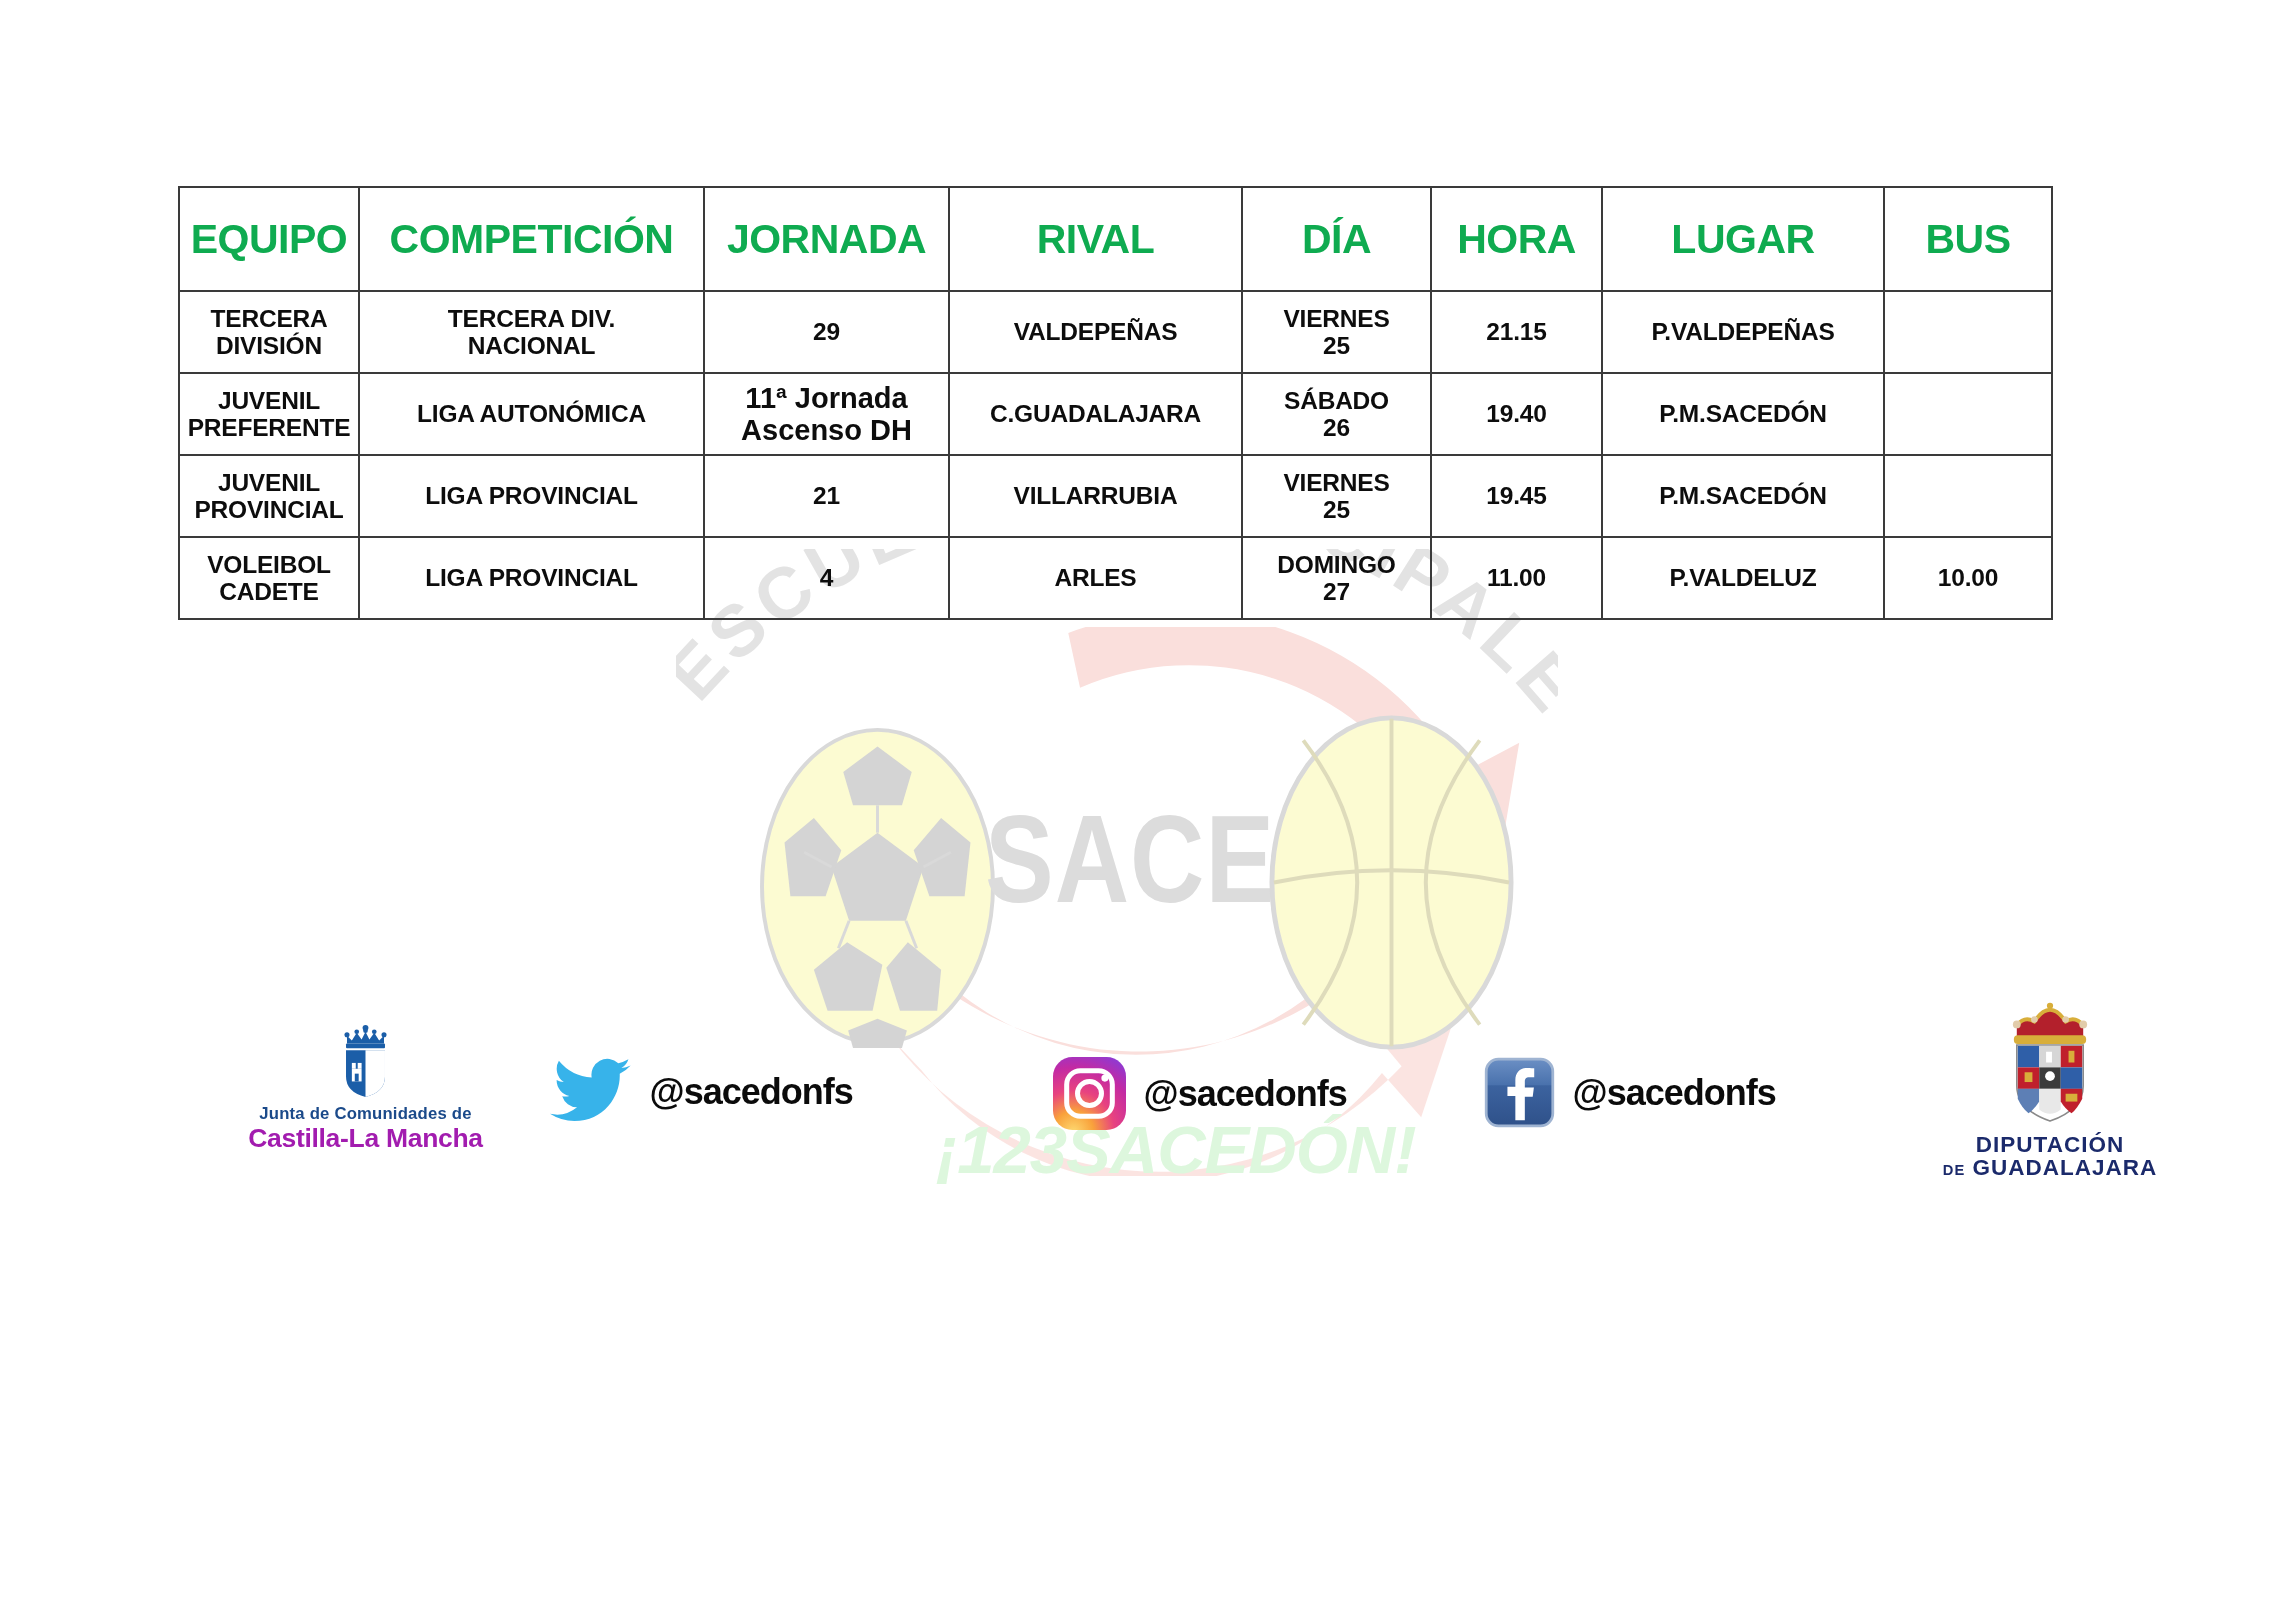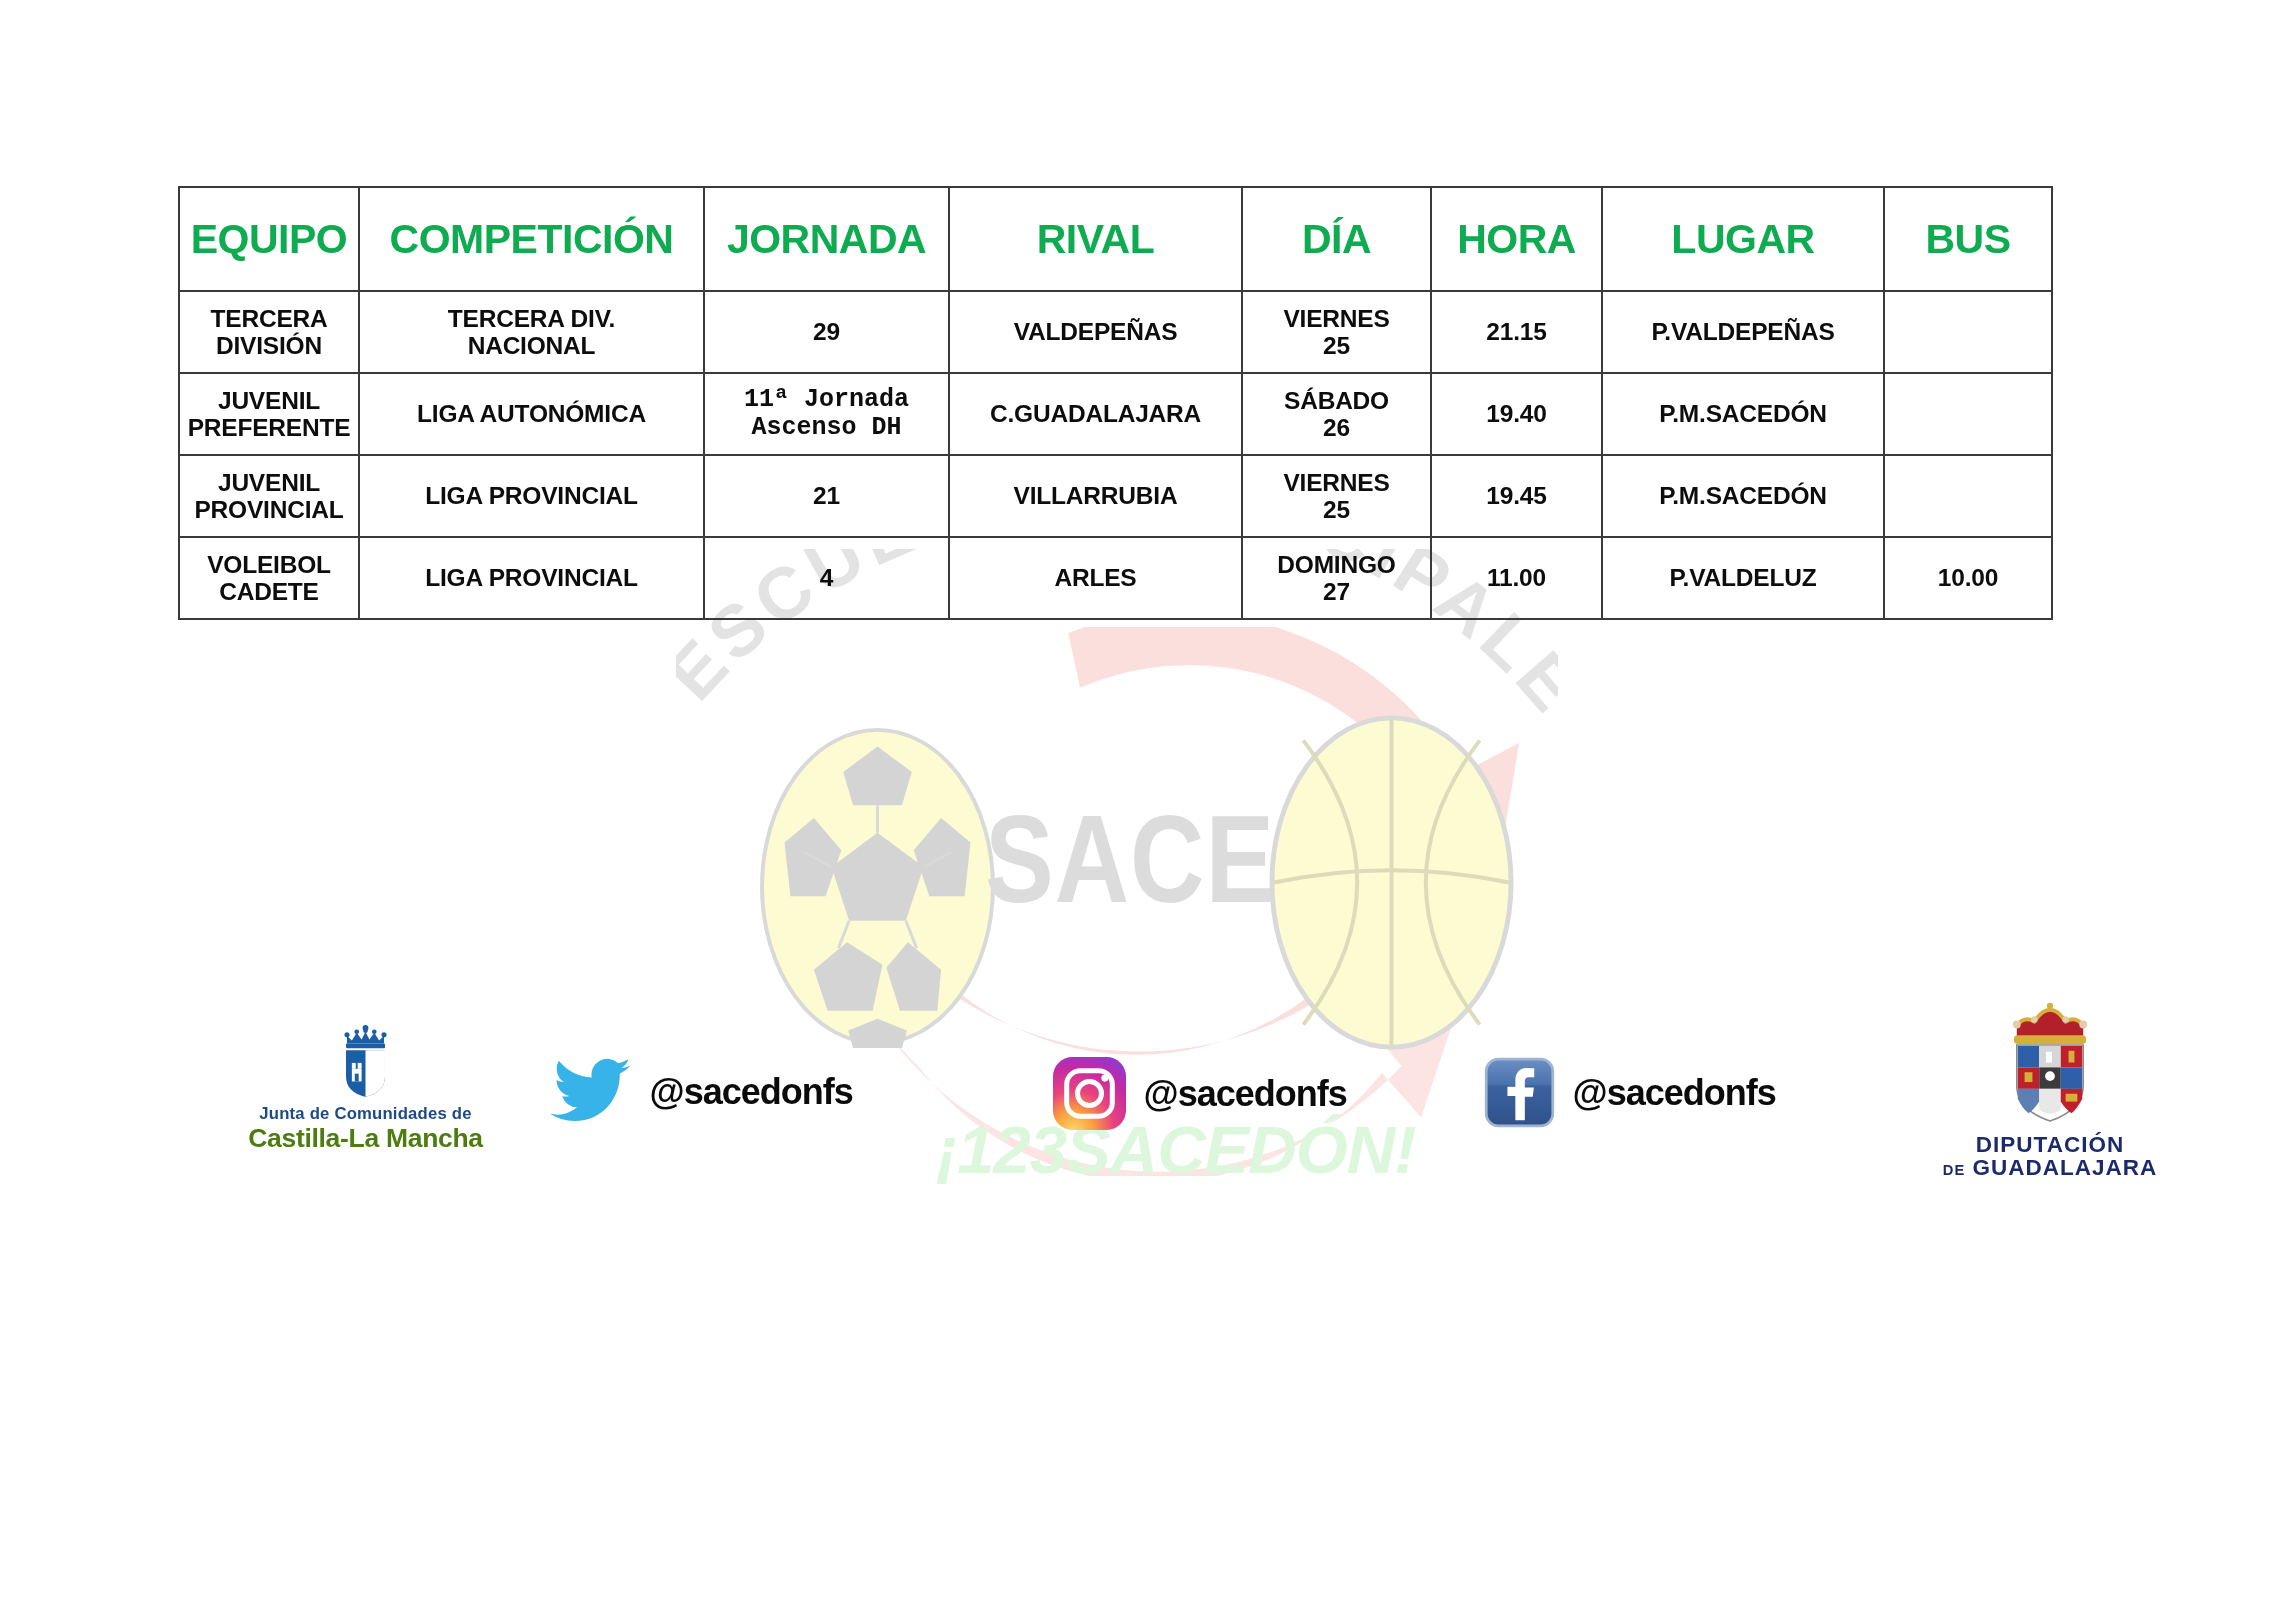--- a/index.html
+++ b/index.html
@@ -118,23 +118,22 @@
     height: 80px;
     color: #0d0d0d;
     font-family: "Liberation Sans", sans-serif;
     font-weight: bold;
     font-size: 24.5px;
     letter-spacing: -0.2px;
     line-height: 1.12;
     white-space: pre-line;
   }
   td.jornada-multi {
-    font-size: 25px;
+    font-size: 29px;
     letter-spacing: 0px;
-    font-family: Liberation Mono, monospace;
   }
   
   col.c-equipo      { width: 180px; }
   col.c-competicion { width: 345px; }
   col.c-jornada     { width: 245px; }
   col.c-rival       { width: 293px; }
   col.c-dia         { width: 189px; }
   col.c-hora        { width: 171px; }
   col.c-lugar       { width: 282px; }
   col.c-bus         { width: 168px; }
@@ -177,21 +176,21 @@
     font-weight: bold;
     font-size: 16.7px;
     color: #1b4a8a;
     letter-spacing: 0.2px;
     margin-top: 5.9px;
   }
   .jccm-line2 {
     font-family: "Liberation Sans", sans-serif;
     font-weight: bold;
     font-size: 26.5px;
-    color: #4d7c0f;
+    color: #a21caf;
     letter-spacing: -0.3px;
     margin-top: 2px;
   }
   .dip-line1 {
     font-family: "Liberation Sans", sans-serif;
     font-weight: bold;
     font-size: 22.5px;
     color: #1b2a6b;
     letter-spacing: 1px;
     margin-top: 5.9px;

